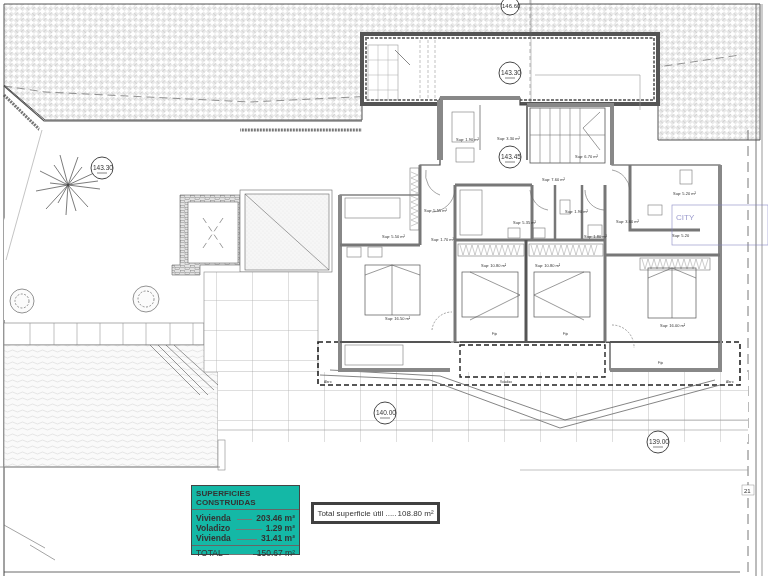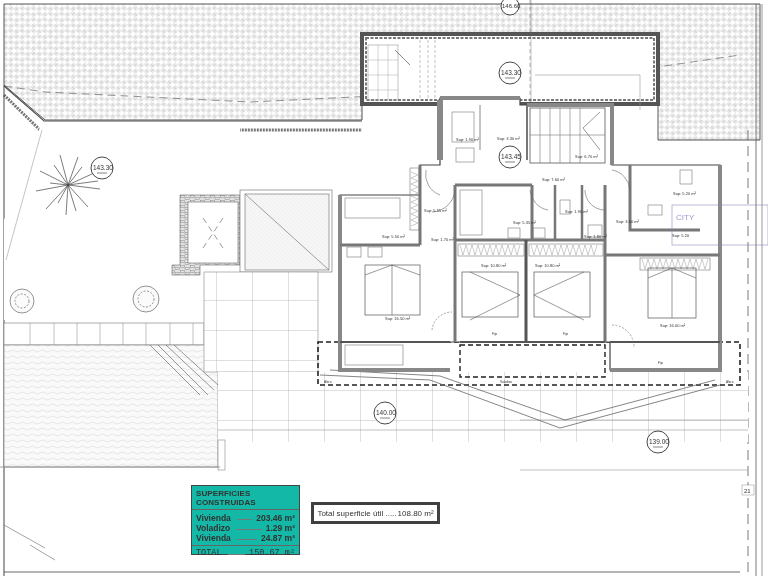--- a/index.html
+++ b/index.html
@@ -9,21 +9,21 @@
   .sup { font-size:4px; }
   .dim { font-size:3.2px; }
   .areas-table {
     position:absolute; left:191px; top:485px; width:107px; height:68px;
     border:1px solid #444; background:#14b8a6; font-size:8.5px; color:#333;
   }
   .areas-table .hd { font-weight:bold; font-size:8px; padding:3px 4px 2px 4px; border-bottom:1px solid #666; letter-spacing:0.1px; }
   .areas-table .row { display:flex; justify-content:space-between; padding:0 4px; line-height:10px; }
   .areas-table .row .dots { flex:1; border-bottom:1px solid #777; margin:0 4px 3px 6px; height:6px; }
   .areas-table .body { padding-top:3px; padding-bottom:2px; border-bottom:1px solid #666;font-weight:bold; }
-  .areas-table .tot { padding-top:2px;font-family:Liberation Mono, monospace; }
+  .areas-table .tot { padding-top:2px; }
   .useful-box {
     position:absolute; left:311px; top:502px; width:123px; height:16px;
     border:3px solid #404040; background:#fff; font-size:8px; color:#333;
     display:flex; align-items:center; justify-content:center; white-space:nowrap;
   }
   .useful-box span + span { margin-left:1px; }
 </style>
 </head>
 <body>
 
@@ -283,21 +283,21 @@
       <span>203.46 m²</span>
     </div>
     <div class="row">
       <span>Voladizo</span>
       <span class="dots"></span>
       <span>1.29 m²</span>
     </div>
     <div class="row">
       <span>Vivienda</span>
       <span class="dots"></span>
-      <span>24.87 m²</span>
+      <span>31.41 m²</span>
     </div>
   </div>
   <div class="row tot">
     <span>TOTAL</span>
     <span class="dots"></span>
     <span>150.67 m²</span>
   </div>
 </div>
 
 <div class="useful-box">

